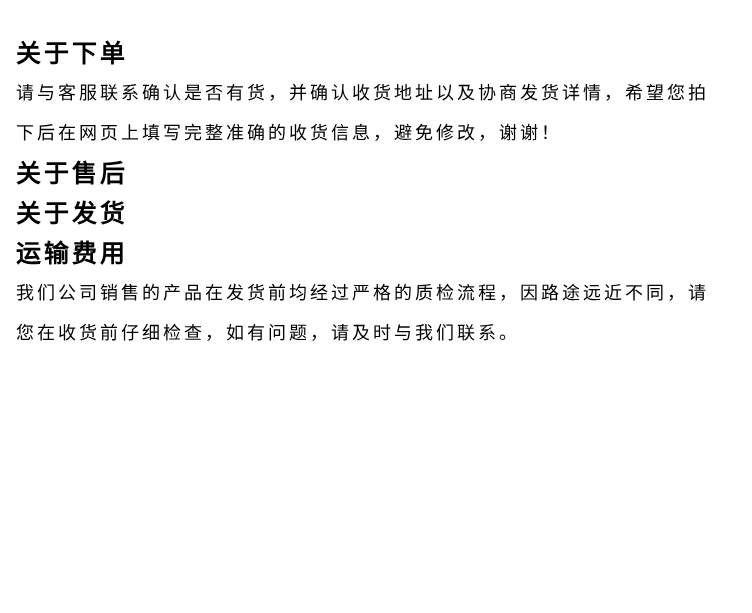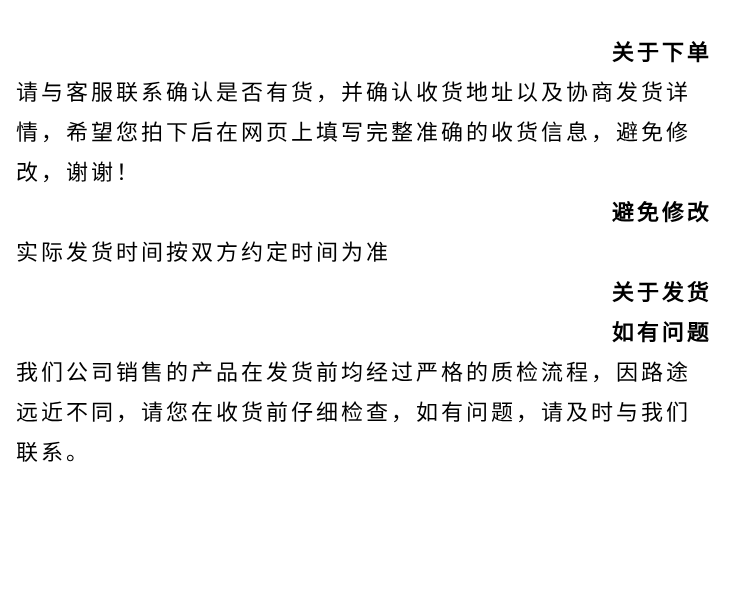--- a/index.html
+++ b/index.html
@@ -14,56 +14,54 @@
     font-family: "Liberation Sans", "DejaVu Sans", sans-serif;
   }
   .notice {
     box-sizing: border-box;
     width: 752px;
     padding: 33px 40px 20px 16px;
     color: #000000;
   }
   .notice-heading {
     margin: 0;
-    font-size: 22px;
+    font-size: 25px;
     line-height: 40px;
     font-weight: 700;
     letter-spacing: 3px;
     color: #000000;
     white-space: nowrap;
-    text-align: right;
   }
   .notice-body {
     margin: 0;
-    font-size: 22px;
+    font-size: 18px;
     line-height: 40px;
     font-weight: 400;
     letter-spacing: 3px;
     color: #000000;
     text-align: left;
     word-break: break-all;
   }
 </style>
 </head>
 <body>
 
 <div class="notice">
 
   <section>
     <h3 class="notice-heading">关于下单</h3>
     <p class="notice-body">请与客服联系确认是否有货，并确认收货地址以及协商发货详情，希望您拍下后在网页上填写完整准确的收货信息，避免修改，谢谢！</p>
   </section>
 
   <section>
-    <h3 class="notice-heading">避免修改</h3>
-    <p class="notice-body">实际发货时间按双方约定时间为准</p>
+    <h3 class="notice-heading">关于售后</h3>
   </section>
 
   <section>
     <h3 class="notice-heading">关于发货</h3>
   </section>
 
   <section>
-    <h3 class="notice-heading">如有问题</h3>
+    <h3 class="notice-heading">运输费用</h3>
     <p class="notice-body">我们公司销售的产品在发货前均经过严格的质检流程，因路途远近不同，请您在收货前仔细检查，如有问题，请及时与我们联系。</p>
   </section>
 
 </div>
 
 </body></html>

